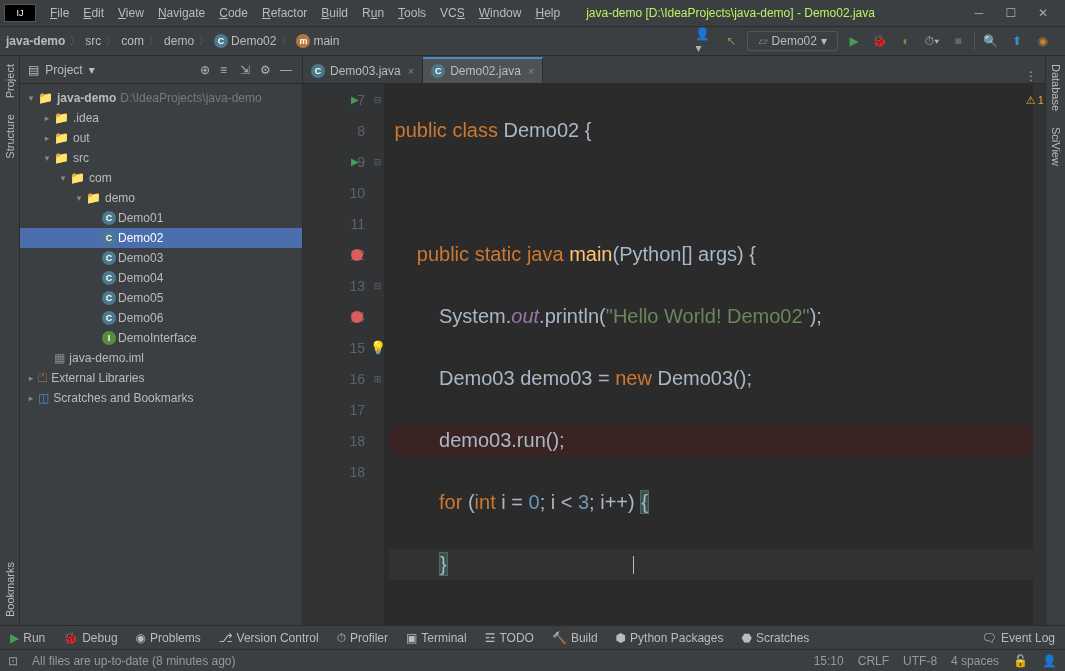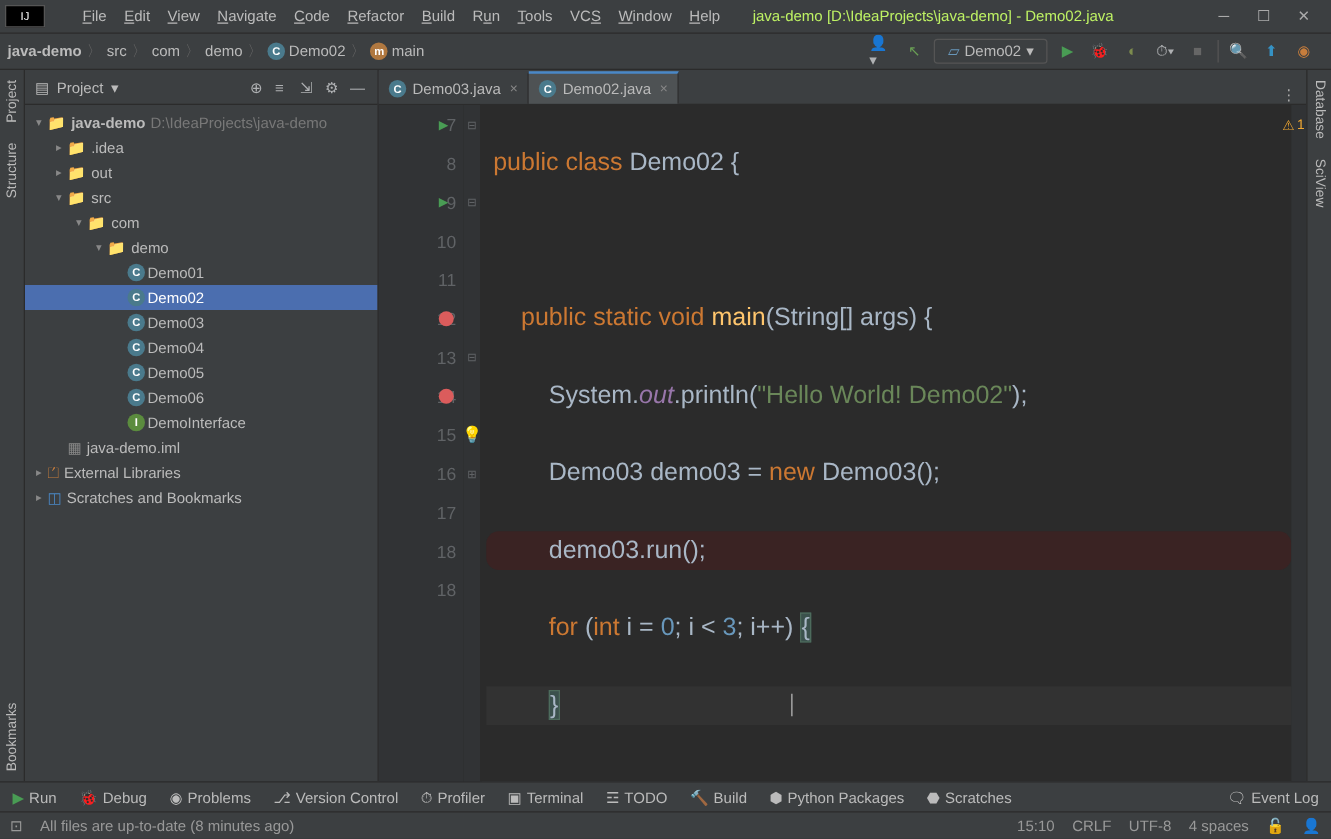--- a/index.html
+++ b/index.html
@@ -1,18 +1,18 @@
 <!DOCTYPE html>
 <html><head>
 <meta charset="utf-8">
 <style>
 * { margin:0; padding:0; box-sizing:border-box; font-family:"Segoe UI",Arial,sans-serif; }
 body { width:1065px; height:671px; background:#3c3f41; color:#bbbbbb; font-size:12px; overflow:hidden; display:flex; flex-direction:column; }
 .titlebar { height:26px; background:#3c3f41; display:flex; align-items:center; padding:0 4px; }
-.titlebar .logo { width:32px; height:18px; background:#000; border:1px solid #555; margin-right:24px; display:flex; align-items:center; justify-content:center; color:#fff; font-size:9px; }
+.titlebar .logo { width:32px; height:18px; background:#000; border:1px solid #555; margin-right:8px; display:flex; align-items:center; justify-content:center; color:#fff; font-size:9px; }
 .menubar { display:flex; gap:2px; }
 .menubar span { padding:2px 6px; cursor:default; }
 .menubar span u { text-decoration:underline; }
 .titlebar .title { flex:1; text-align:left; color:#bef264; padding-left:20px; }
 .winctrl { display:flex; gap:4px; padding-right:4px; }
 .winctrl div { width:28px; height:20px; display:flex; align-items:center; justify-content:center; color:#aaa; }
 .navbar { height:30px; background:#3c3f41; border-top:1px solid #2b2b2b; border-bottom:1px solid #2b2b2b; display:flex; align-items:center; padding:0 6px; }
 .breadcrumb { display:flex; align-items:center; gap:4px; flex:1; }
 .breadcrumb .sep { color:#666; }
 .crumb { display:flex; align-items:center; gap:3px; }
@@ -316,21 +316,21 @@
           <div class="fline"></div>
           <div class="fline"><span class="bulb">💡</span>⊞</div>
           <div class="fline">⊞</div>
           <div class="fline"></div>
           <div class="fline"></div>
           <div class="fline"></div>
       </div>
       <div class="code-area">
 <div class="cline"> <span class="kw">public</span> <span class="kw">class</span> <span>Demo02 {</span></div>
 <div class="cline"></div>
-<div class="cline">     <span class="kw">public</span> <span class="kw">static</span> <span class="kw">void</span> <span class="mth">main</span><span>(String[] args) {</span></div>
+<div class="cline">     <span class="kw">public</span> <span class="kw">static</span> <span class="kw">java</span> <span class="mth">main</span><span>(Python[] args) {</span></div>
 <div class="cline">         <span>System.</span><span class="fld">out</span><span>.println(</span><span class="str">"Hello World! Demo02"</span><span>);</span></div>
 <div class="cline">         <span>Demo03 demo03 = </span><span class="kw">new</span><span> Demo03();</span></div>
 <div class="cline bp-line">         <span>demo03.run();</span></div>
 <div class="cline">         <span class="kw">for</span><span> (</span><span class="kw">int</span><span> i = </span><span class="num">0</span><span>; i &lt; </span><span class="num">3</span><span>; i++) </span><span class="hl-brace">{</span></div>
 <div class="cline caret-line">         <span class="hl-brace">}</span>                                 <span class="code-cursor"></span></div>
 
 
 
 
       </div>

